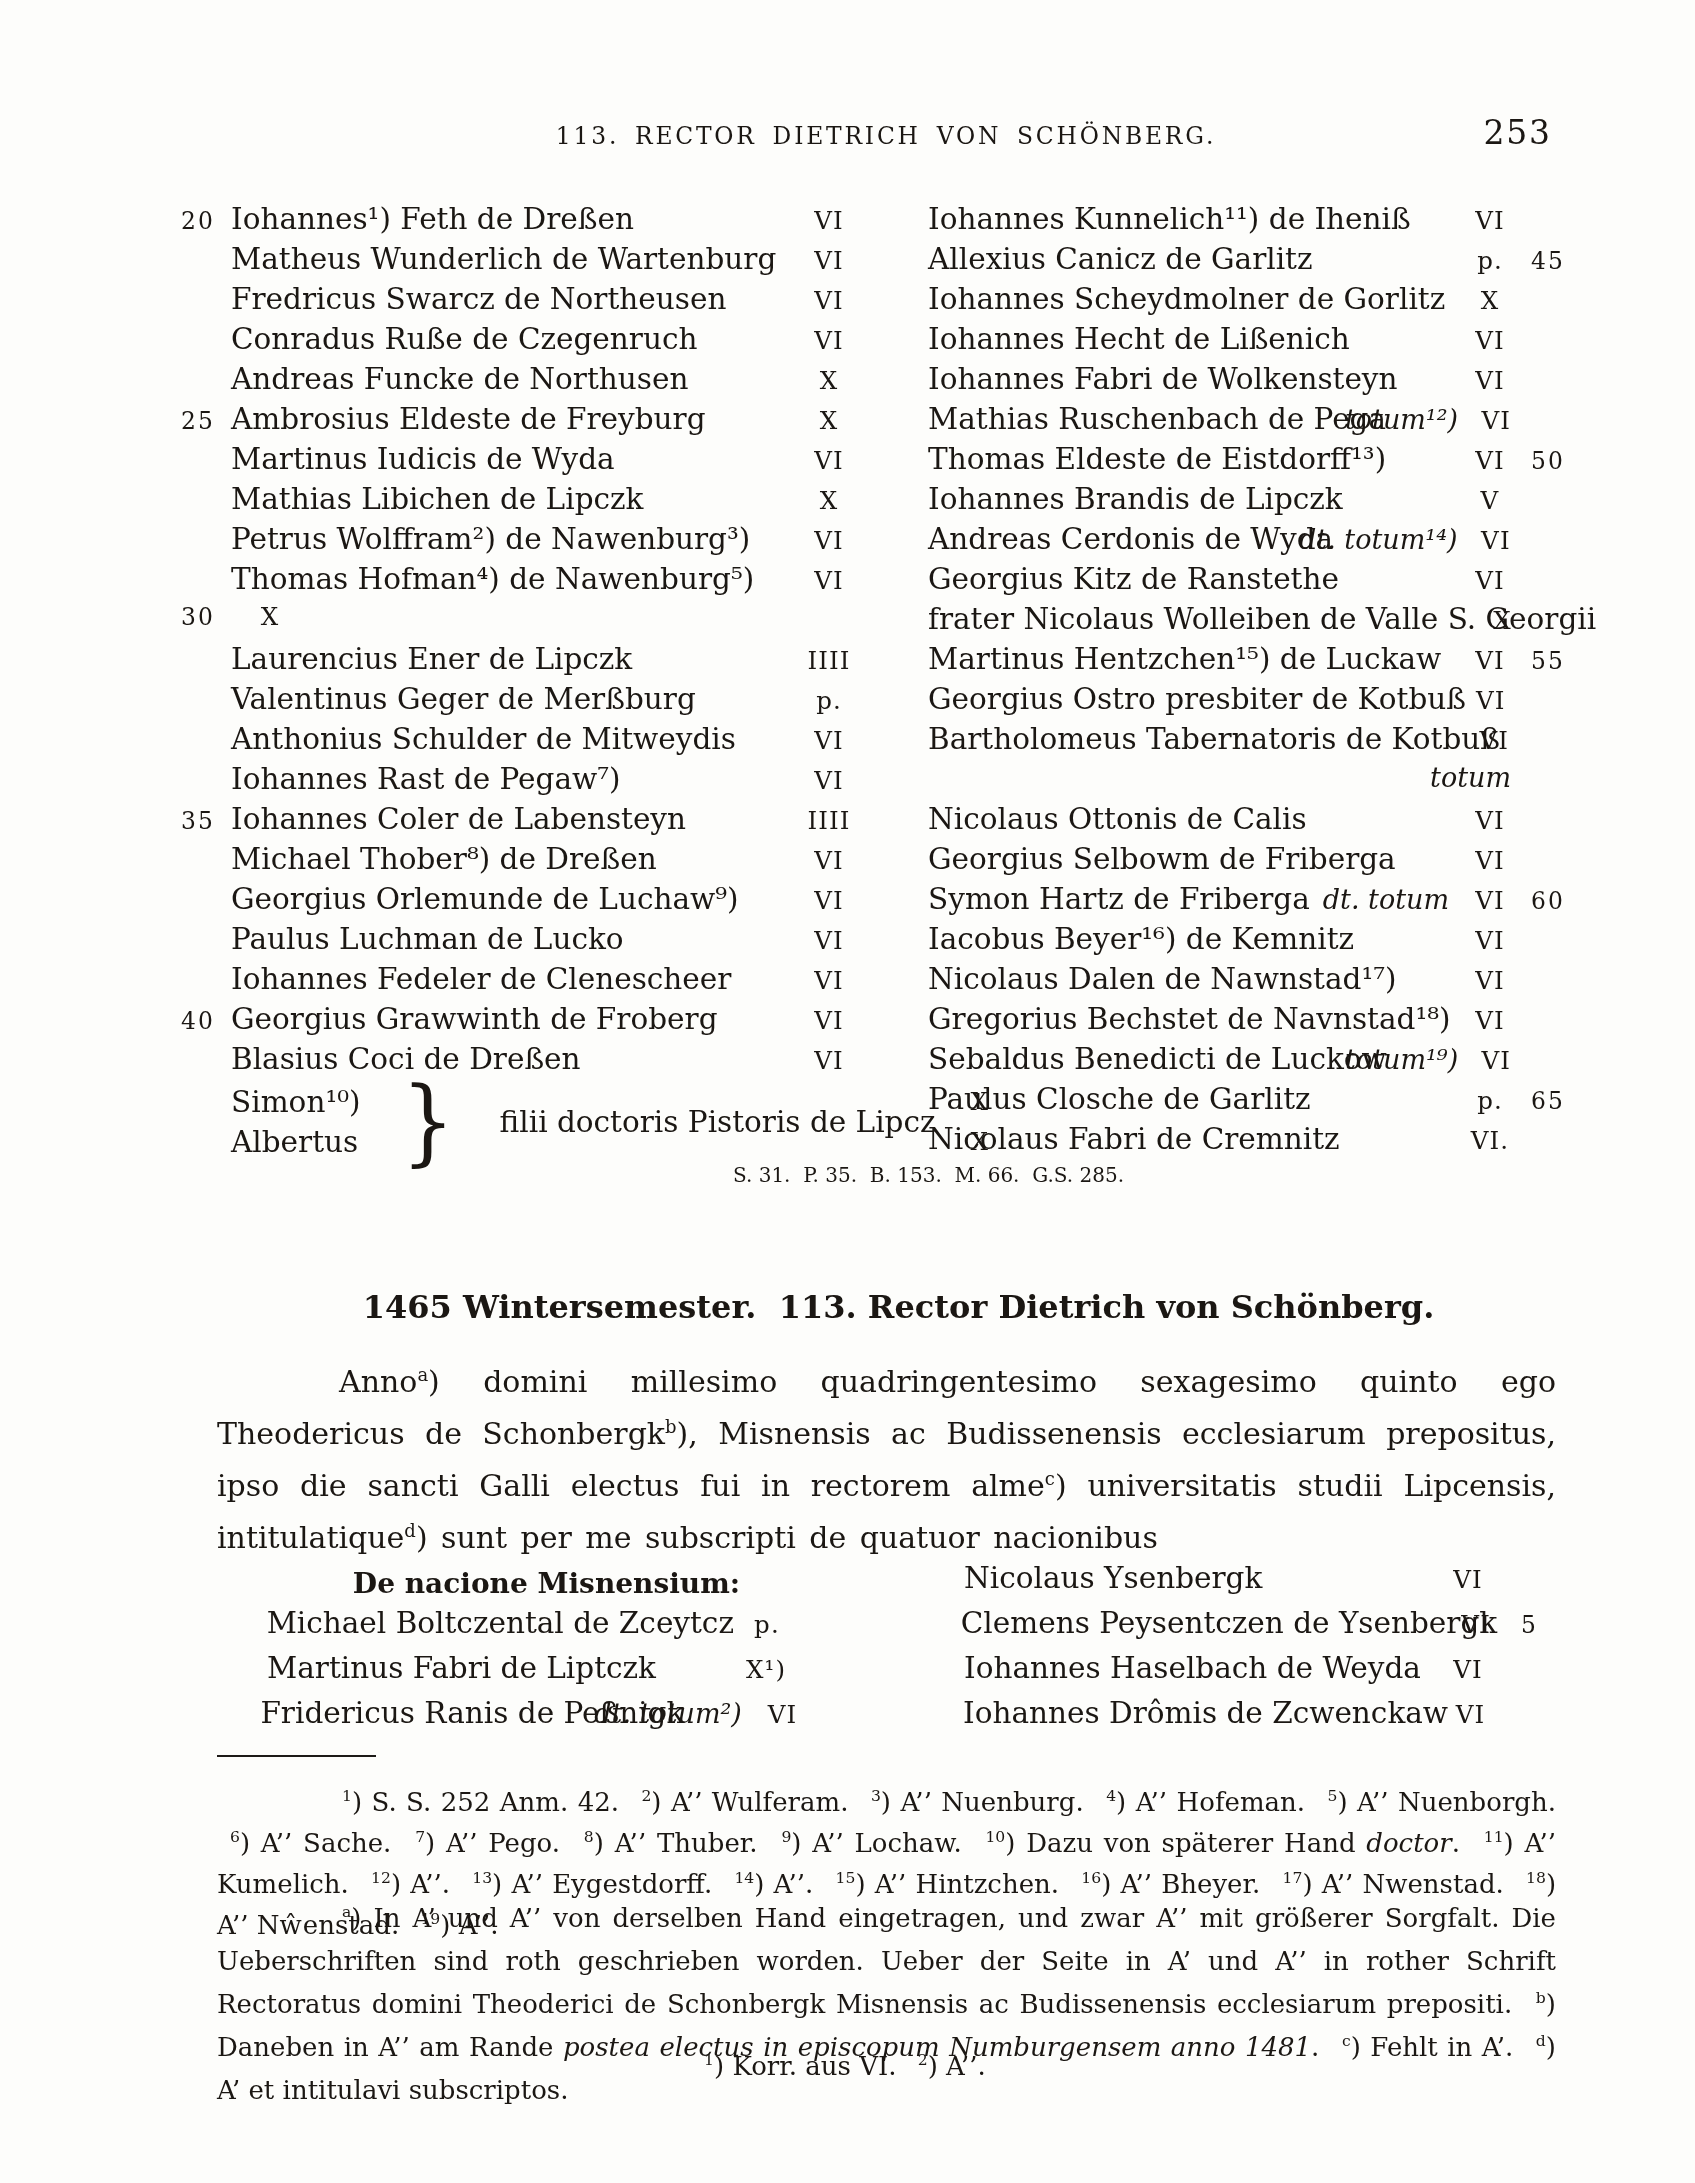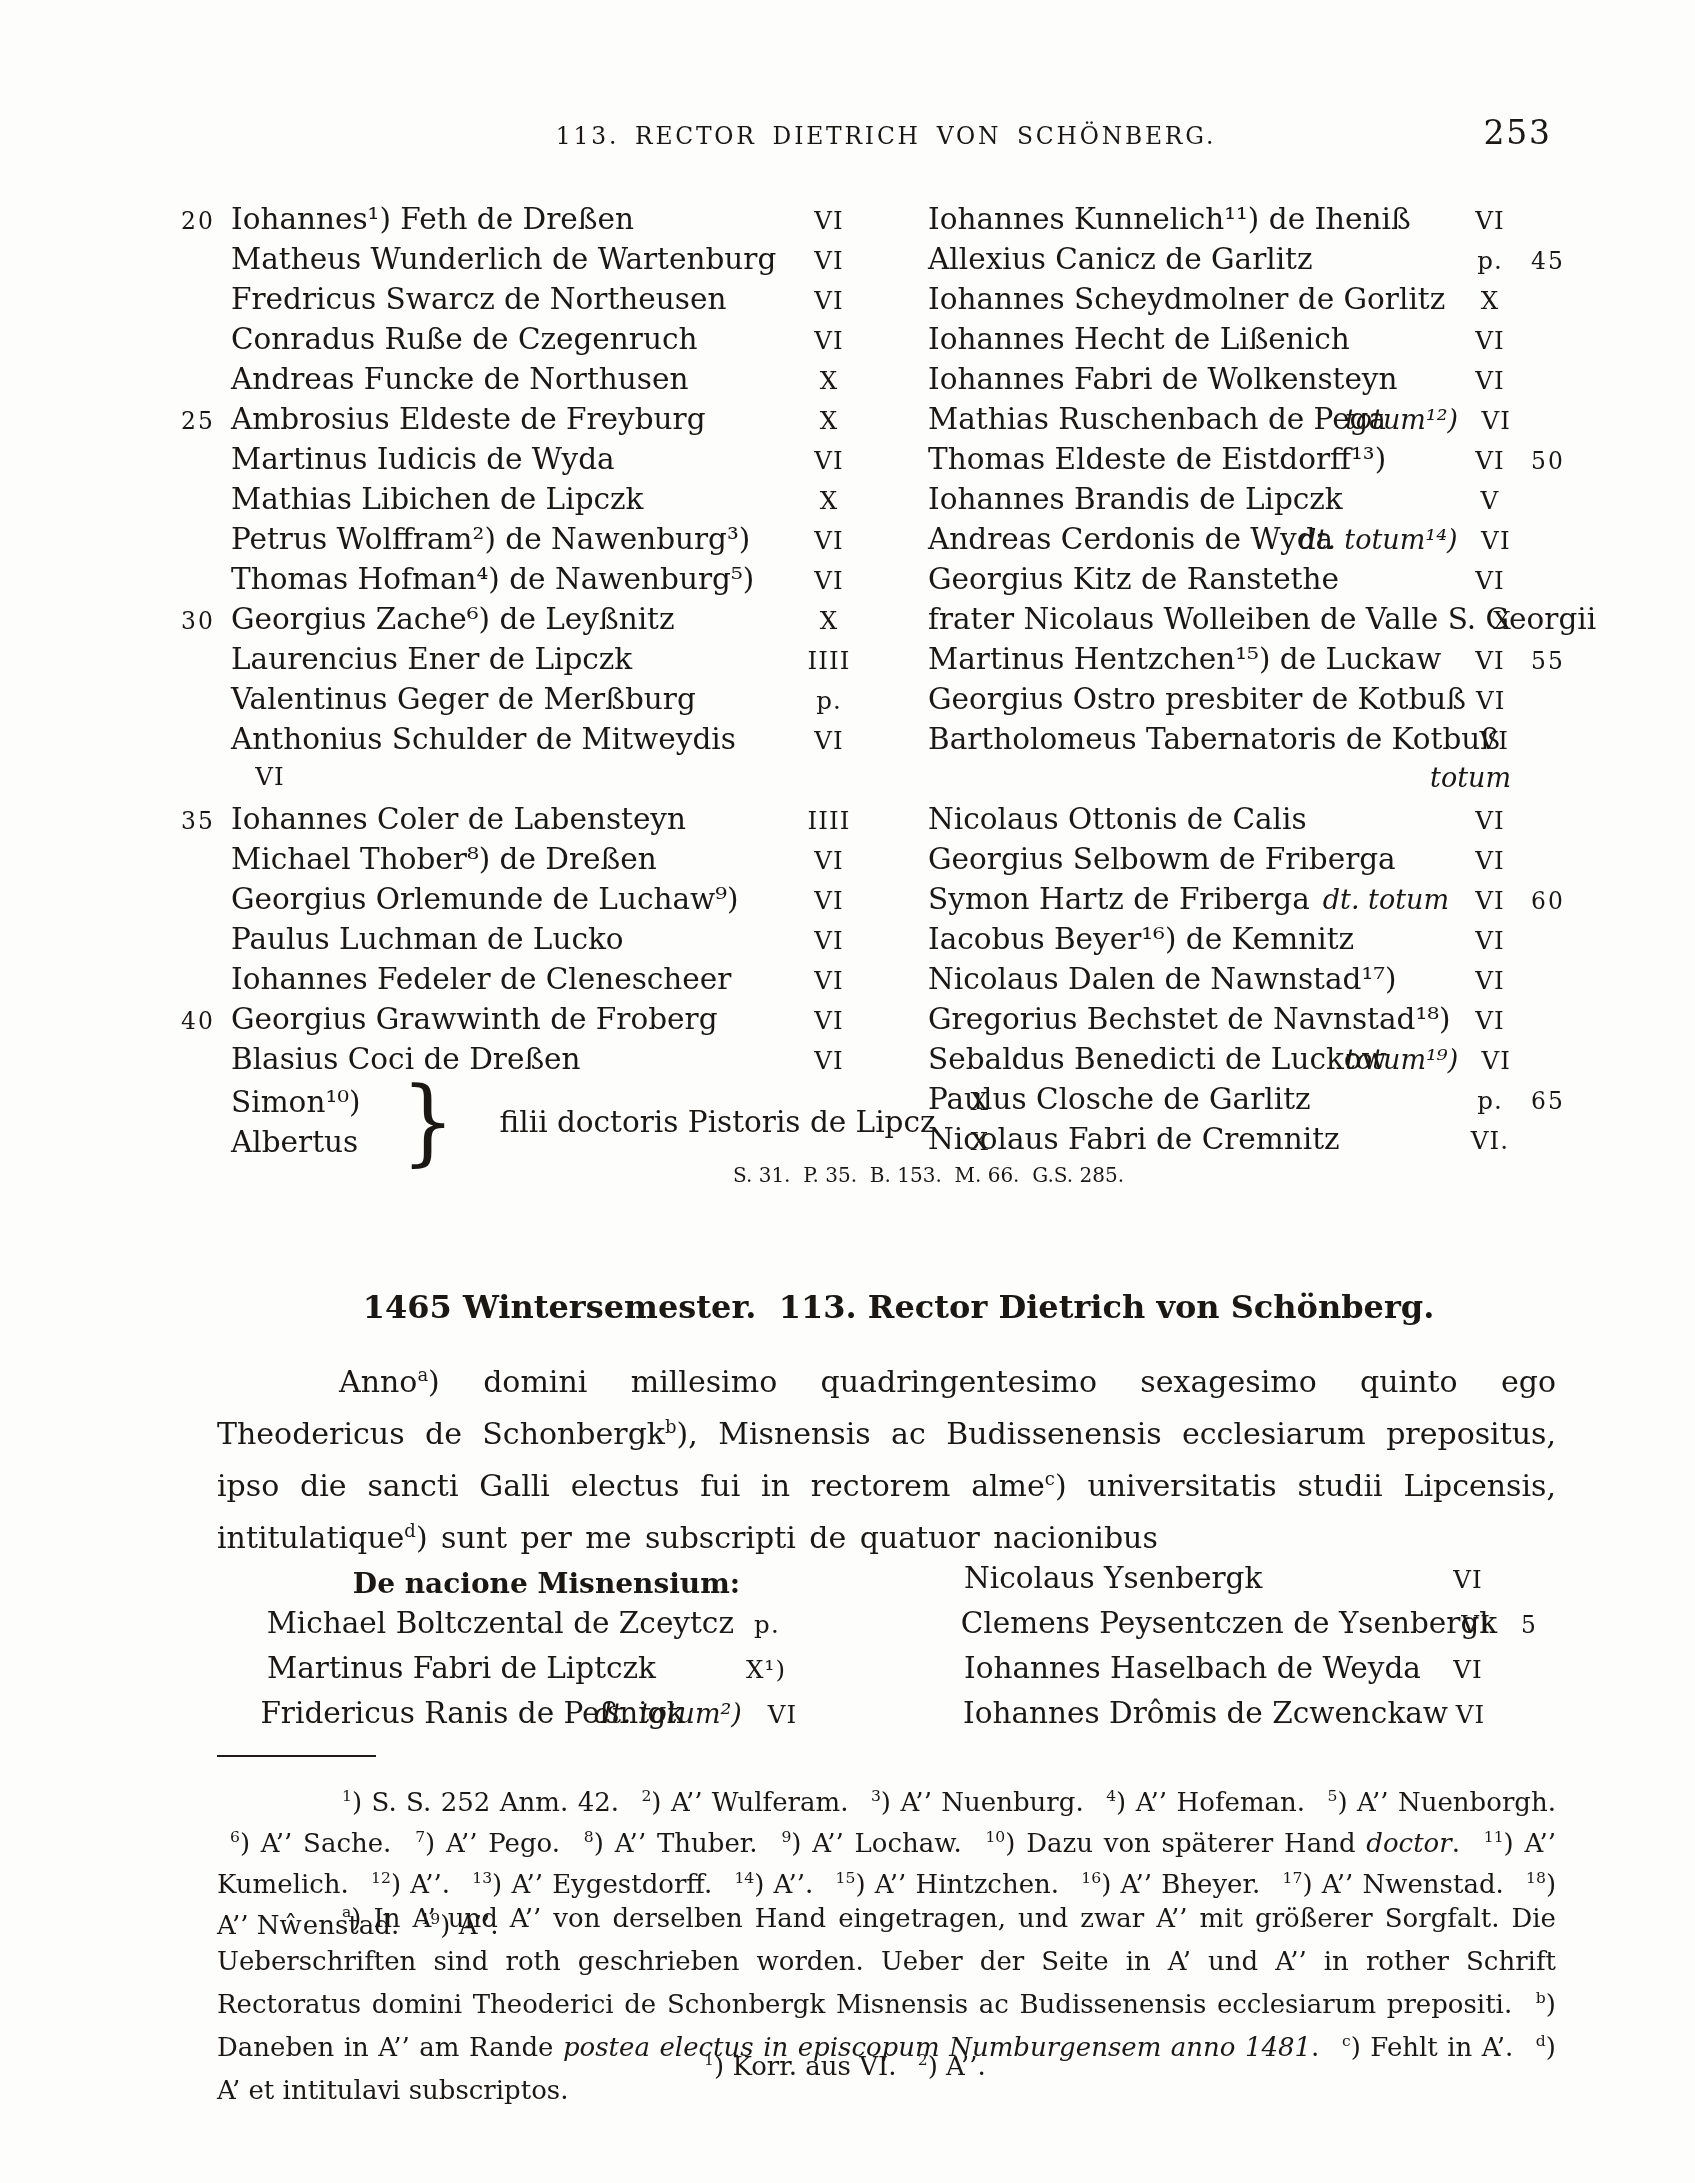--- a/index.html
+++ b/index.html
@@ -144,21 +144,20 @@
   </div>
           <div class="row">
     <span class="lnum empty"></span>
     <span class="name">Thomas Hofman⁴) de Nawenburg⁵)</span>
 
     <span class="fee">VI</span>
 
   </div>
           <div class="row">
     <span class="lnum">30</span>
-    <span class="name">Georgius Zache⁶) de Leyßnitz</span>
 
     <span class="fee">X</span>
 
   </div>
           <div class="row">
     <span class="lnum empty"></span>
     <span class="name">Laurencius Ener de Lipczk</span>
 
     <span class="fee">IIII</span>
 
@@ -172,20 +171,21 @@
   </div>
           <div class="row">
     <span class="lnum empty"></span>
     <span class="name">Anthonius Schulder de Mitweydis</span>
 
     <span class="fee">VI</span>
 
   </div>
           <div class="row">
     <span class="lnum empty"></span>
+    <span class="name">Iohannes Rast de Pegaw⁷)</span>
 
     <span class="fee">VI</span>
 
   </div>
           <div class="row">
     <span class="lnum">35</span>
     <span class="name">Iohannes Coler de Labensteyn</span>
 
     <span class="fee">IIII</span>
 

